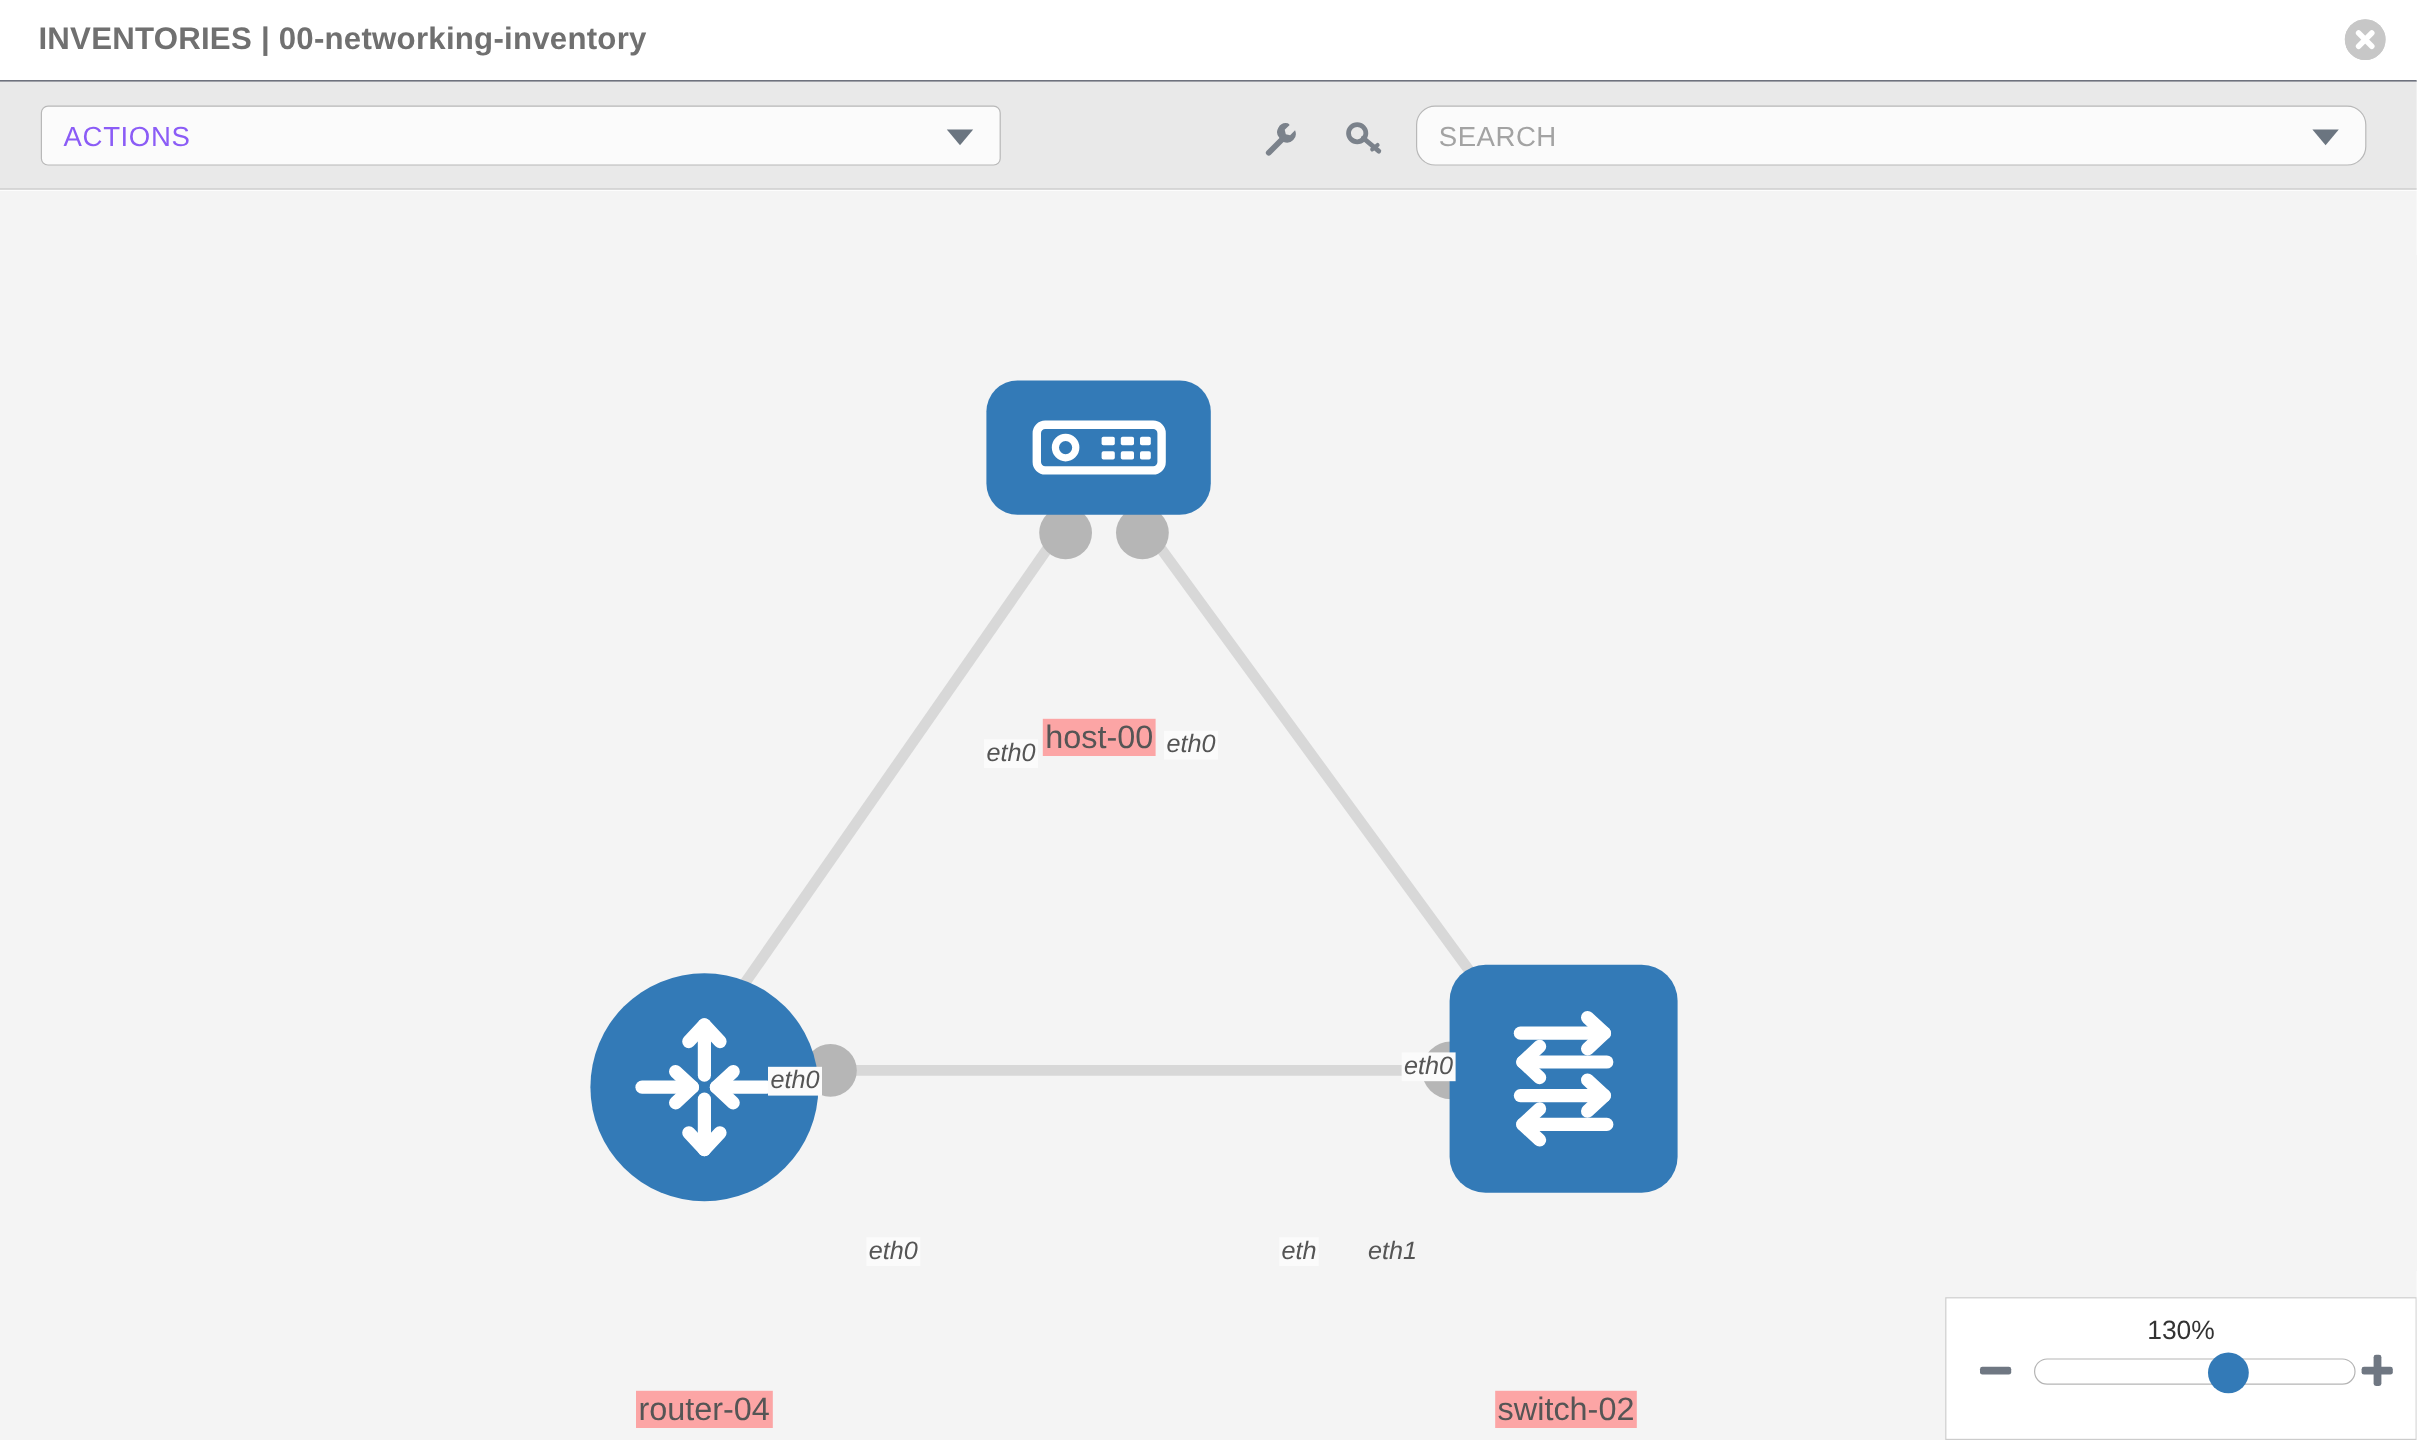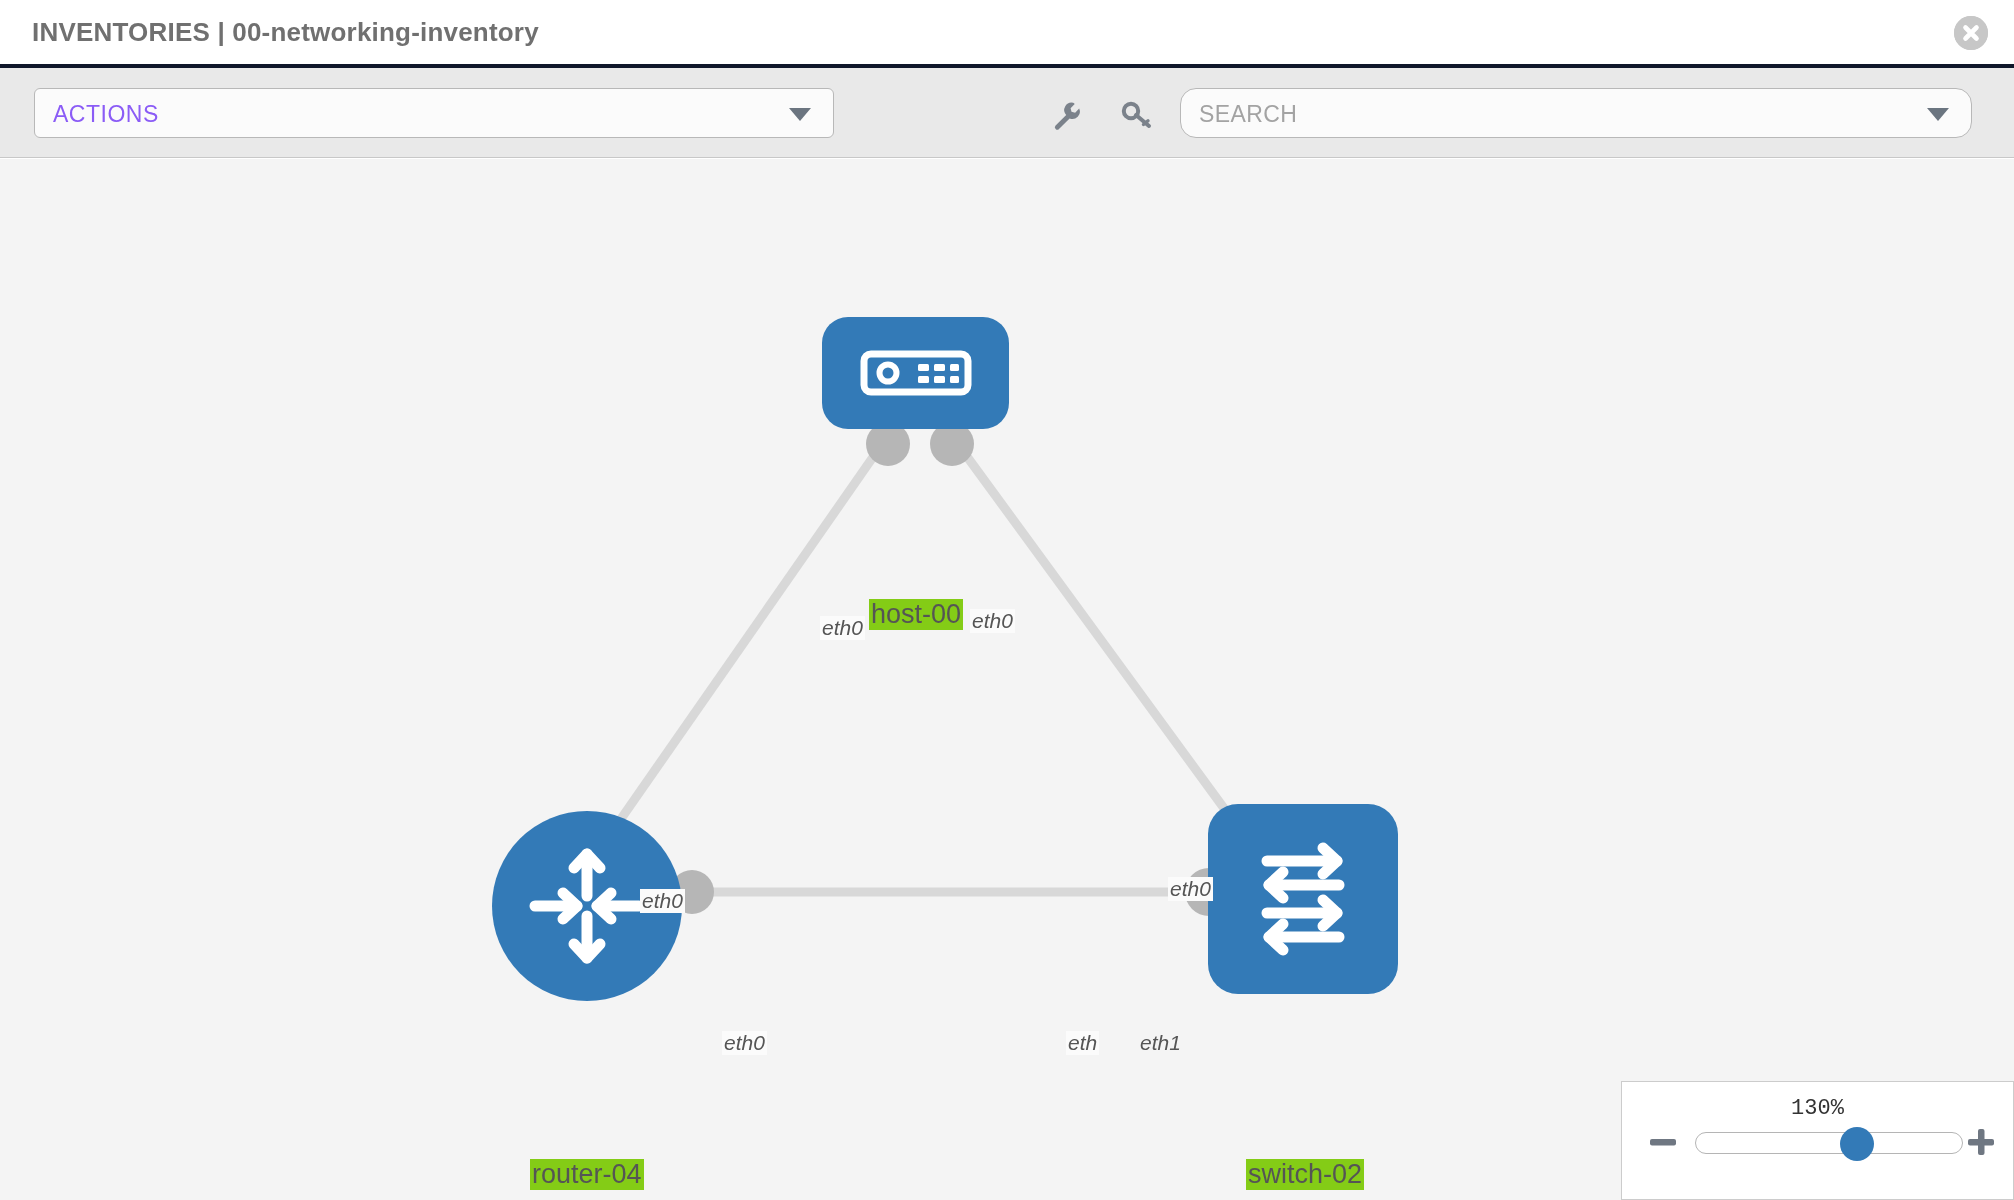--- a/index.html
+++ b/index.html
@@ -20,21 +20,21 @@
     background: #ffffff;
   }
 
   
   .header {
     position: absolute;
     left: 0; top: 0;
     width: 2014px;
     height: 68px;
     background: #ffffff;
-    border-bottom: 4px solid #0f172a;
+    border-bottom: 1px solid #0f172a;
     box-sizing: border-box;
   }
   .header-title {
     position: absolute;
     left: 32px;
     top: 17px;
     font-size: 26px;
     font-weight: bold;
     color: #707070;
     letter-spacing: 0.2px;
@@ -161,21 +161,21 @@
   .node.switch {
     left: 1208px; top: 645px;
     width: 190px; height: 190px;
     border-radius: 30px;
   }
 
   .node-label {
     position: absolute;
     font-size: 27px;
     color: #555555;
-    background: #84cc16;
+    background: #fca5a5;
     white-space: nowrap;
     padding: 0 2px;
   }
   .node-label.host   { left: 869px; top: 440px; }
   .node-label.router { left: 530px; top: 1000px; }
   .node-label.switch { left: 1246px; top: 1000px; }
 
   .port-label {
     position: absolute;
     font-size: 21px;
@@ -354,21 +354,21 @@
           <path d="M98 100 L28 100"></path>
           <path d="M42 87 L28 100 L42 113"></path>
         </g>
       </svg>
     </div>
     <div class="node-label switch">switch-02</div>
     <div class="port-label" style="left:1168px; top:718px;">eth0</div>
     <div class="port-label" style="left:1066px; top:872px; z-index:1;">eth</div>
     <div class="port-label" style="left:1118px; top:872px; z-index:2; background:transparent;margin-left:20px;">eth1</div>
 
-    <div class="zoom-panel" style="left:1621px; top:922px;font-family:Liberation Mono, monospace;">
+    <div class="zoom-panel" style="left:1621px; top:922px;">
       <div class="zoom-level">130%</div>
 
       <div class="zoom-minus">
         <svg width="32" height="32" viewBox="0 0 32 32" aria-hidden="true">
           <rect x="3" y="13" width="26" height="6.5" rx="2" fill="#6f7782"></rect>
         </svg>
       </div>
 
       <div class="zoom-track">
         <div class="zoom-handle" id="zoom-handle" style="left: 143.84px;"></div>

